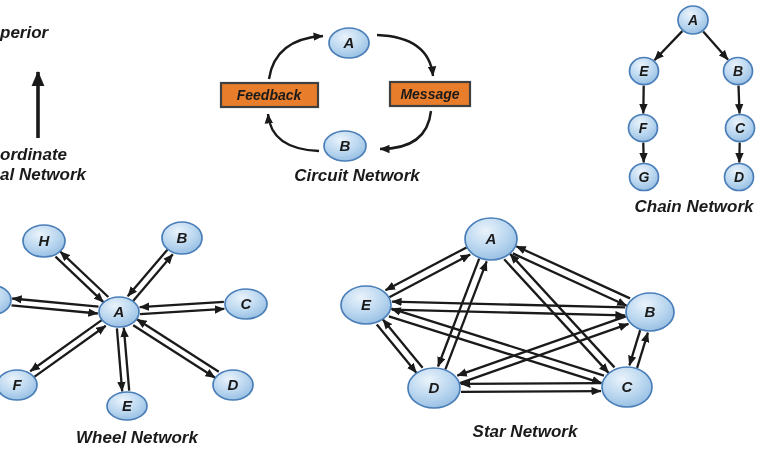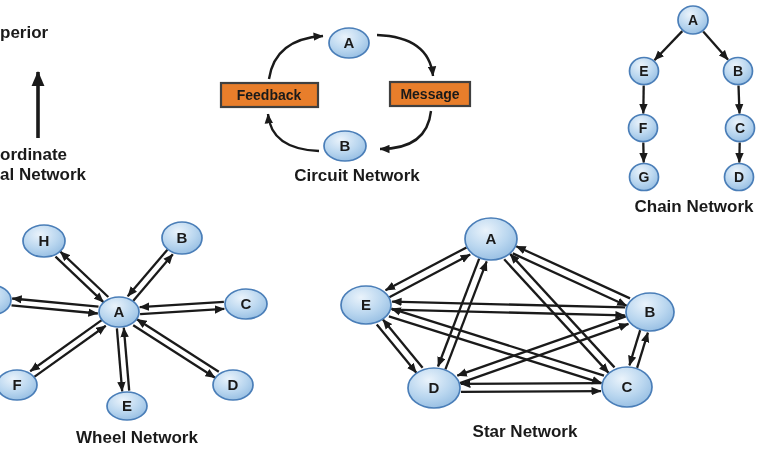--- a/index.html
+++ b/index.html
@@ -1,17 +1,17 @@
 <!DOCTYPE html>
 <html style="--bg: #ffffff; --arrow: #1a1a1a; --text: #1a1a1a; --node-border: #4a7eb8; --box-fill: #e87e2b; --box-border: #404040;"><head>
 <meta charset="utf-8">
 <style>
   html,body{margin:0;padding:0;background:#fff;}
   .stage{position:relative;width:780px;height:470px;overflow:hidden;background:var(--bg,#ffffff);
-         font-family:"Liberation Sans","DejaVu Sans",sans-serif;}
+         font-family:"Liberation Sans","DejaVu Sans",sans-serif;font-style:italic;}
   svg{display:block;}
   svg text{font-family:"Liberation Sans","DejaVu Sans",sans-serif;font-weight:bold;
            fill:var(--text,#1a1a1a);}
   .edge{stroke:var(--arrow,#1a1a1a);stroke-width:2.3;fill:none;}
   .curve{stroke:var(--arrow,#1a1a1a);stroke-width:2.4;fill:none;}
   .thick{stroke-width:3.6;}
   .node{fill:url(#nodeGrad);stroke:var(--node-border,#4a7eb8);stroke-width:1.7;}
   .box{fill:var(--box-fill,#e87e2b);stroke:var(--box-border,#404040);stroke-width:2.2;}
   .title{font-size:17px;text-anchor:middle;}
   .letter{font-size:15px;text-anchor:middle;}

